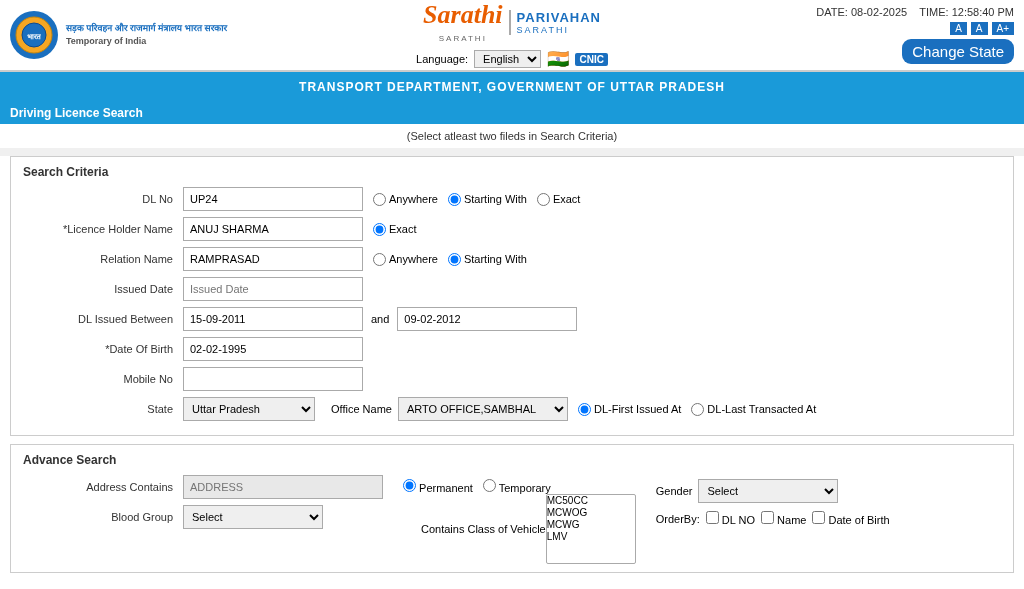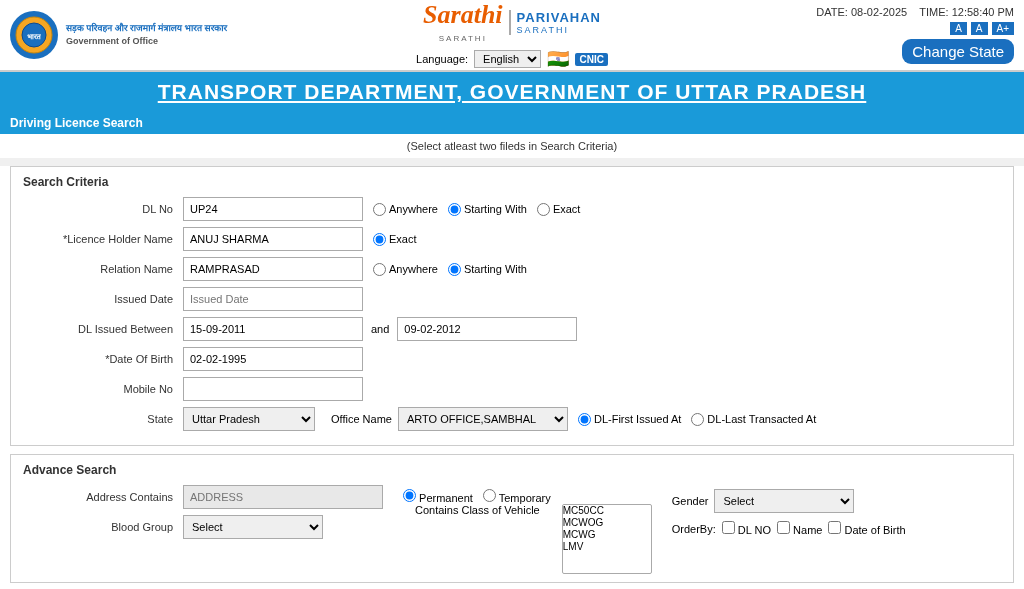--- a/index.html
+++ b/index.html
@@ -15,21 +15,21 @@
     .sarathi-logo { display: flex; align-items: center; gap: 6px; }
     .lang-row { display: flex; align-items: center; gap: 6px; margin-top: 4px; font-size: 11px; }
     .lang-select { font-size: 11px; padding: 1px 4px; border: 1px solid #aaa; }
     .header-right { display: flex; flex-direction: column; align-items: flex-end; gap: 4px; flex: 1; }
     .date-time { font-size: 11px; color: #333; }
     .font-size-controls { display: flex; gap: 4px; align-items: center; }
     .font-btn { background: #1a6fbf; color: white; border: none; cursor: pointer; padding: 1px 5px; font-size: 10px; }
     .change-state-btn { background: #1a6fbf; color: white; border: none; cursor: pointer; padding: 4px 10px; font-size: 15px; border-radius: 9px; }
 
     
-    .title-bar { background: #1a9ad9; text-align: center; padding: 8px; color: white; font-size: 21px; font-weight: bold; letter-spacing: 1px; text-decoration: underline; }
+    .title-bar { background: #1a9ad9; text-align: center; padding: 8px; color: white; font-size: 12px; font-weight: bold; letter-spacing: 1px; }
 
     
     .breadcrumb-bar { background: #1a9ad9; padding: 4px 10px; }
     .breadcrumb-link { color: white; font-size: 12px; font-weight: bold; text-decoration: none; }
 
     
     .instruction { text-align: center; padding: 6px; font-size: 11px; color: #333; background: #fff; }
 
     
     .main-content { background: #fff; margin: 0; padding: 0 10px 10px 10px; }
@@ -49,41 +49,41 @@
     .and-label { font-size: 11px; margin: 0 8px; }
 
     
     .select-input { padding: 3px 4px; border: 1px solid #aaa; font-size: 11px; height: 24px; }
     .address-input { width: 200px; padding: 3px 6px; border: 1px solid #aaa; font-size: 11px; height: 24px; background: #e8e8e8; }
     .vehicle-list { width: 90px; height: 70px; border: 1px solid #aaa; font-size: 10px; }
     .gender-select { width: 140px; padding: 3px 4px; border: 1px solid #aaa; font-size: 11px; height: 24px; }
     .orderby-row { display: flex; align-items: center; gap: 6px; font-size: 11px; }
 
     .perm-temp-row { display: flex; align-items: center; gap: 10px; font-size: 11px; }
-    .contains-row { display: flex; gap: 22px; font-size: 11px; margin-left: 12px; }
+    .contains-row { display: flex; align-items: center; gap: 0; font-size: 11px; margin-left: 18px; }
     .gender-row { display: flex; align-items: center; gap: 6px; font-size: 11px; }
 
     input[type="radio"] { cursor: pointer; }
     input[type="checkbox"] { cursor: pointer; }
   </style>
 </head>
 <body>
 
 <div class="header">
   <div class="header-logo">
     <div class="logo-circle">
       <svg width="40" height="40" viewBox="0 0 40 40">
         <circle cx="20" cy="20" r="18" fill="#f5a623" stroke="#c8860a" stroke-width="1"></circle>
         <circle cx="20" cy="20" r="12" fill="#1a6fbf" stroke="#0d4a8f" stroke-width="1"></circle>
         <text x="20" y="24" text-anchor="middle" font-size="7" fill="white" font-weight="bold">भारत</text>
       </svg>
     </div>
     <div class="logo-text">
       <div class="ministry" style="color:#1a6fbf; font-size:9px;">सड़क परिवहन और राजमार्ग मंत्रालय भारत सरकार</div>
-      <div style="color:#555; font-size:9px;">Government of Office</div>
+      <div style="color:#555; font-size:9px;">Temporary of India</div>
     </div>
   </div>
 
   <div class="header-center">
     <div class="sarathi-logo">
       <div style="text-align:center;">
         <span style="font-size:26px; font-weight:bold; color:#e85d00; font-style:italic; font-family:Georgia,serif;">Sarathi</span><br>
         <span style="font-size:8px; color:#666; letter-spacing:2px;">SARATHI</span>
       </div>
       <div style="border-left:2px solid #aaa; padding-left:6px;">

